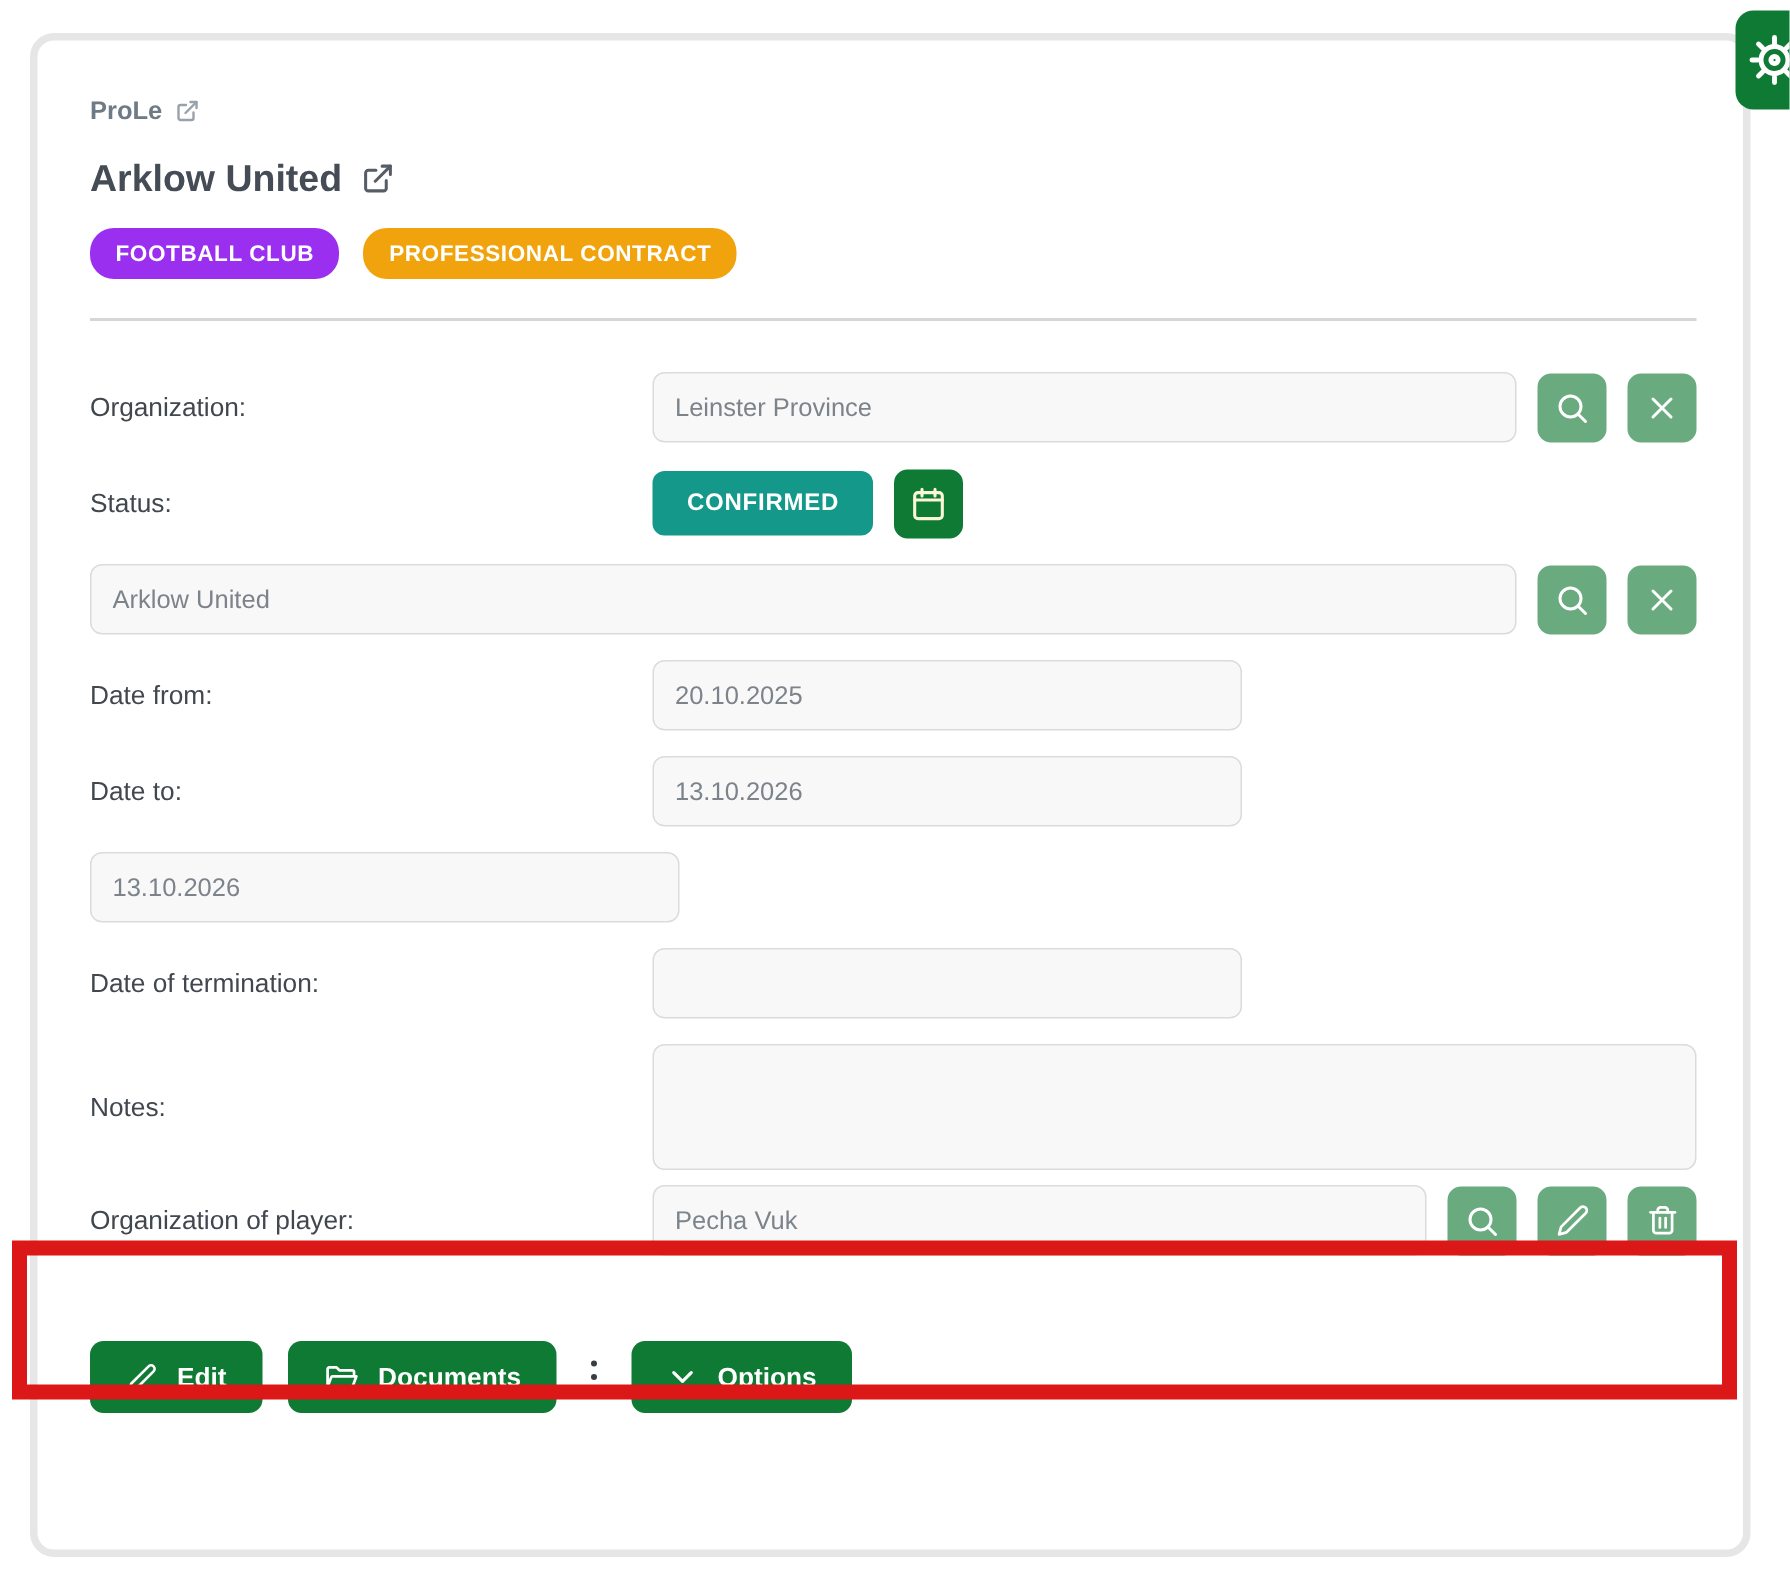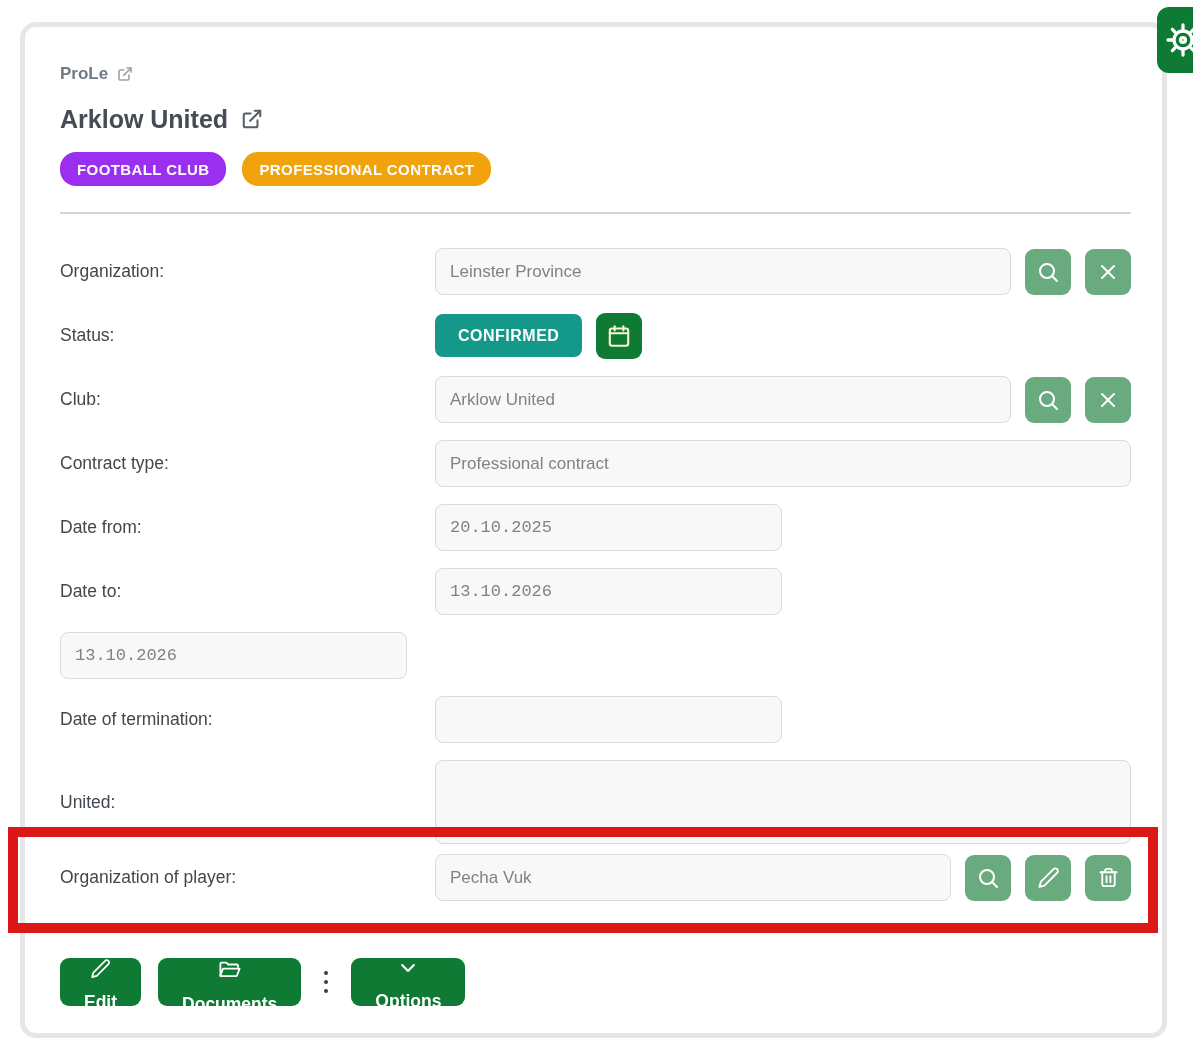--- a/index.html
+++ b/index.html
@@ -42,21 +42,21 @@
   .row.notes-row { margin-bottom: 10px; }
   .lbl { width: 375px; flex: none; font-size: 17.5px; color: #41474e; }
   .fld { flex: 1; display: flex; align-items: center; gap: 14px; }
   .inp {
     height: 47px; background: #f8f8f8;
     border: 1px solid #dbdbdb; border-radius: 8px;
     padding: 0 14px; font-size: 17px; color: #7c838b;
     font-family: inherit; outline: none;
   }
   .grow { flex: 1; min-width: 0; }
-  .w-date { width: 347px; font-family: Liberation Mono, monospace; }
+  .w-date { width: 393px; }
   textarea.inp { height: 84px; resize: none; padding: 12px 14px; }
   .status-badge {
     height: 43px; display: inline-flex; align-items: center;
     padding: 0 23px; border-radius: 8px;
     background: var(--status-confirmed, #149889);
     color: #fff; font-weight: 700; font-size: 16px; letter-spacing: 0.5px;
   }
   .ibtn {
     width: 46px; height: 46px; flex: none;
     border: none; border-radius: 9px;
@@ -70,21 +70,21 @@
     background: var(--primary-green, #0e7a33);
     color: #fbf7d4; display: flex; align-items: center; justify-content: center;
     cursor: pointer; padding: 0;
   }
   .actions { margin-top: 57px; display: flex; align-items: center; }
   .act-btn {
     height: 48px; border: none; border-radius: 9px;
     background: var(--primary-green, #0e7a33);
     color: #fff; font-size: 17.5px; font-weight: 700;
     display: inline-flex; align-items: center; gap: 13px;
-    padding: 0 24px; cursor: pointer; font-family: inherit; flex-direction: column;
+    padding: 0 24px; cursor: pointer; font-family: inherit;
   }
   .act-btn + .act-btn { margin-left: 17px; }
   .kebab { display: flex; flex-direction: column; gap: 5px; margin: 0 19px; cursor: pointer; padding: 4px; }
   .kebab i { width: 4px; height: 4px; border-radius: 50%; background: #373d44; }
   .gear-btn {
     position: absolute; left: 1157px; top: 7px;
     width: 52px; height: 66px;
     background: var(--primary-green, #0e7a33);
     border: none; border-radius: 12px;
     color: #fff; display: flex; align-items: center; justify-content: center;
@@ -169,21 +169,20 @@
                 <line x1="8" y1="3" x2="8" y2="7"></line>
                 <line x1="16" y1="3" x2="16" y2="7"></line>
                 <line x1="3.5" y1="9.5" x2="20.5" y2="9.5"></line>
               </svg>
           </span>
         </button>
       </div>
     </div>
 
     <div class="row">
-      <span class="lbl">Club:</span>
       <div class="fld">
         <input class="inp grow" value="Arklow United" style="">
         <button class="ibtn">
           <span style="display:flex;">
               <svg width="24" height="24" viewBox="0 0 24 24" fill="none" stroke="currentColor" stroke-width="2" stroke-linecap="round">
                 <circle cx="11" cy="11" r="7"></circle>
                 <line x1="16.3" y1="16.3" x2="21" y2="21"></line>
               </svg>
             </span>
         </button>
@@ -191,26 +190,20 @@
           <span style="display:flex;">
               <svg width="24" height="24" viewBox="0 0 24 24" fill="none" stroke="currentColor" stroke-width="2" stroke-linecap="round">
                 <line x1="6" y1="6" x2="18" y2="18"></line>
                 <line x1="18" y1="6" x2="6" y2="18"></line>
               </svg>
             </span>
         </button>
       </div>
     </div>
 
-    <div class="row">
-      <span class="lbl">Contract type:</span>
-      <div class="fld">
-        <input class="inp grow" value="Professional contract" style="">
-      </div>
-    </div>
 
     <div class="row">
       <span class="lbl">Date from:</span>
       <div class="fld">
         <input class="inp w-date" value="20.10.2025" style="">
       </div>
     </div>
 
     <div class="row">
       <span class="lbl">Date to:</span>
@@ -226,21 +219,21 @@
     </div>
 
     <div class="row">
       <span class="lbl">Date of termination:</span>
       <div class="fld">
         <input class="inp w-date" value="" style="">
       </div>
     </div>
 
     <div class="row notes-row">
-      <span class="lbl">United:</span>
+      <span class="lbl">Notes:</span>
       <div class="fld">
         <textarea class="inp grow" style=""></textarea>
       </div>
     </div>
 
     <div class="row">
       <span class="lbl">Organization of player:</span>
       <div class="fld">
         <input class="inp grow" value="Pecha Vuk" style="">
         <button class="ibtn">

